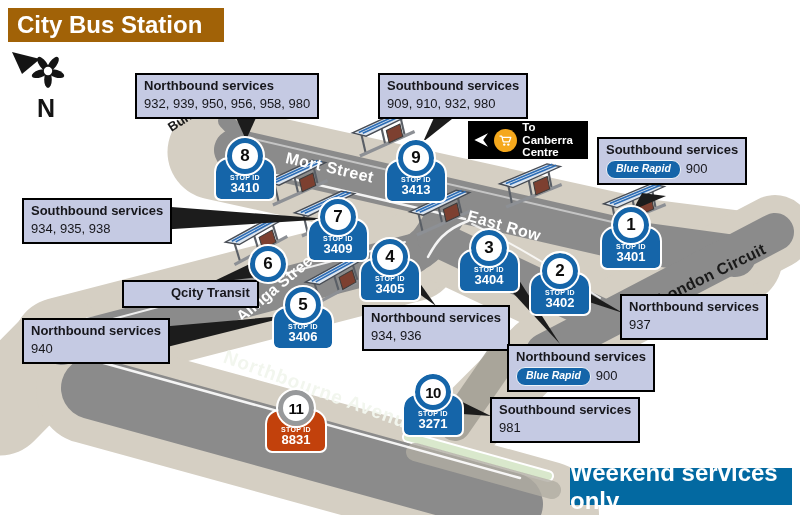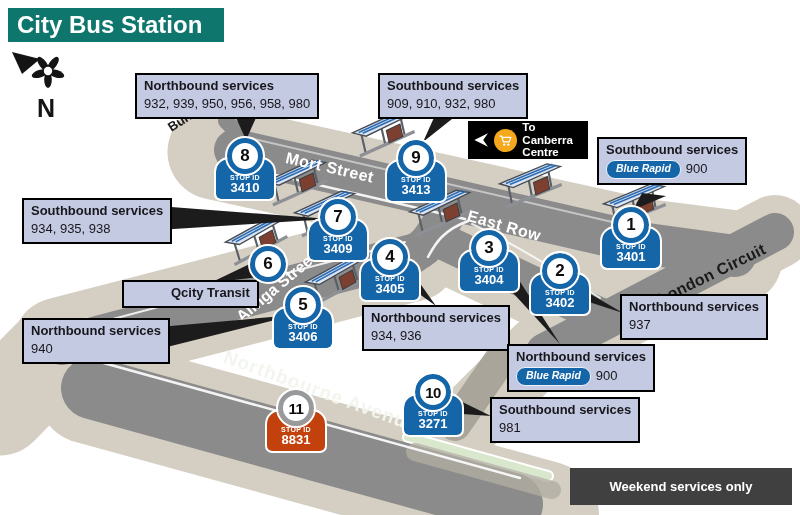--- a/index.html
+++ b/index.html
@@ -1,24 +1,24 @@
 <!DOCTYPE html>
 <html><head>
 <meta charset="utf-8">
 <style>
   html,body{margin:0;padding:0;background:#fff;}
   #stage{position:relative;width:800px;height:515px;background:#fff;overflow:hidden;
          font-family:"Liberation Sans",sans-serif;-webkit-font-smoothing:antialiased;}
   svg.layer{position:absolute;left:0;top:0;pointer-events:none;}
   .z0{z-index:0}.z3{z-index:3}
   
-  .title-bar{position:absolute;left:8px;top:8px;width:216px;height:34px;background:#0f766e;color:#fff;
+  .title-bar{position:absolute;left:8px;top:8px;width:216px;height:34px;background:#a16207;color:#fff;
     display:flex;align-items:center;padding-left:9px;box-sizing:border-box;font-size:24px;font-weight:bold;z-index:7;}
-  .weekend{position:absolute;left:570px;top:468px;width:222px;height:37px;background:#404040;color:#fff;
-    font-weight:bold;font-size:13px;display:flex;align-items:center;justify-content:center;z-index:7;}
+  .weekend{position:absolute;left:570px;top:468px;width:222px;height:37px;background:#0369a1;color:#fff;
+    font-weight:bold;font-size:24px;display:flex;align-items:center;justify-content:center;z-index:7;}
   
   .compass{position:absolute;left:8px;top:44px;width:70px;height:80px;z-index:7;}
   .compass .n{position:absolute;left:22px;top:50px;width:32px;text-align:center;font-size:25px;font-weight:bold;color:#141414;}
   
   .street{position:absolute;font-weight:bold;z-index:2;white-space:nowrap;transform-origin:left top;}
   .st-white{color:#fff;}
   .st-black{color:#1a1a1a;}
   
   .label-box{position:absolute;background:#c5cae3;border:2px solid #000000;padding:3px 7px 4px;z-index:4;color:#17171c;}
   .lb-title{font-weight:bold;font-size:13px;line-height:1.3;white-space:nowrap;}

